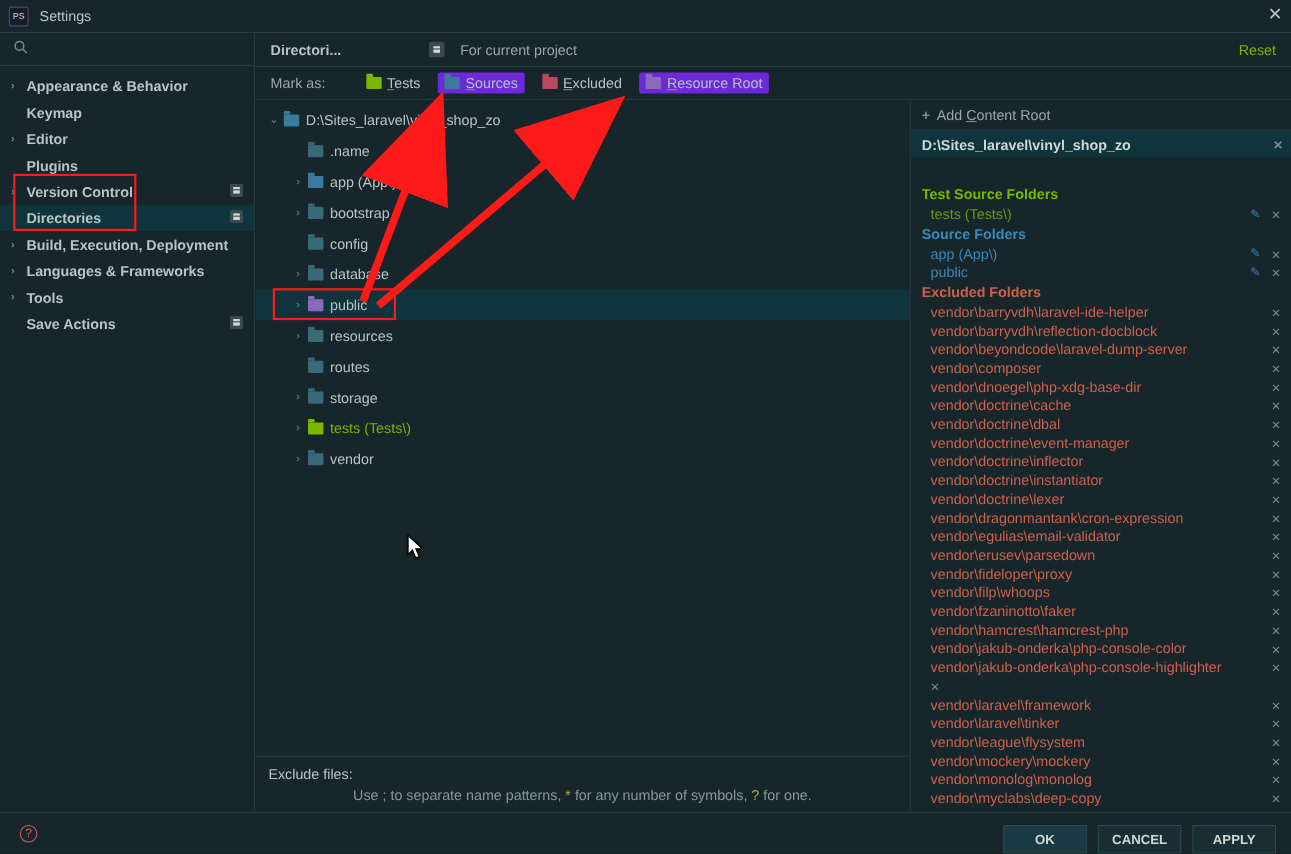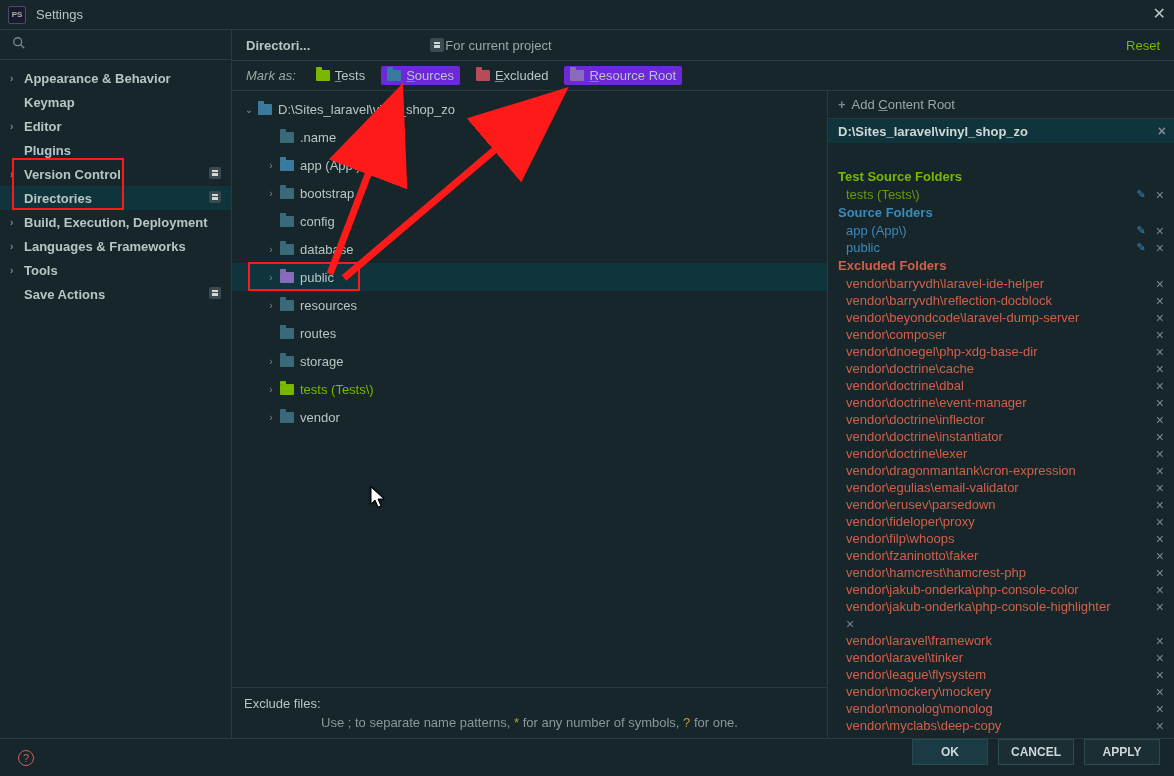--- a/index.html
+++ b/index.html
@@ -15,25 +15,25 @@
 .nav-list { flex:1; padding-top:6px; }
 .nav-item { display:flex; align-items:center; height:24px; padding:0 10px 0 24px; cursor:pointer; position:relative; color:#b8c5c3; }
 .nav-item.top { font-weight:600; }
 .nav-item .chev { position:absolute; left:10px; color:#7a8a8e; font-size:10px; }
 .nav-item .gear { position:absolute; right:10px; }
 .nav-item.selected { background:#10343c; font-weight:600; }
 .help-icon { position:absolute; bottom:10px; left:18px; width:16px; height:16px; border:1.5px solid #d06060; border-radius:50%; color:#d06060; font-size:11px; display:flex; align-items:center; justify-content:center; }
 .content { flex:1; display:flex; flex-direction:column; background:#16262b; }
 .content-header { display:flex; align-items:center; height:36px; padding:0 14px; border-bottom:1px solid #2a3a3e; }
 .bc { font-weight:600; color:#b8c5c3; }
-.for-proj { margin-left:120px; display:flex; gap:1px; color:#9aa8a6; }
+.for-proj { margin-left:80px; display:flex; gap:14px; color:#9aa8a6; }
 .for-proj .icn { width:14px; height:14px; background:#3a4a4e; border-radius:2px; display:flex; align-items:center; justify-content:center; }
 .reset-link { margin-left:auto; color:#7ab800; cursor:pointer; }
 .mark-row { height:34px; display:flex; align-items:center; padding:0 14px; gap:10px; border-bottom:1px solid #2a3a3e; }
-.mark-label { color:#9aa8a6; margin-right:4px;font-style:italic; }
+.mark-label { color:#9aa8a6; margin-right:21px; }
 .mark-btn { display:flex; align-items:center; gap:5px; padding:2px 6px; border-radius:2px; cursor:pointer; }
 .mark-btn.on { background:#6d28d9; }
 .fld-ico { width:14px; height:11px; border-radius:1px; position:relative; }
 .fld-ico::before { content:""; position:absolute; top:-3px; left:0; width:6px; height:3px; border-radius:1px 1px 0 0; background:inherit; }
 .fld-tests { background:#7ab800; }
 .fld-sources { background:#3a7a9f; }
 .fld-excluded { background:#b84a5a; }
 .fld-resource { background:#8a6aba; }
 .fld-plain { background:#3a7a9f; }
 .fld-plain2 { background:#3a6a7a; }
@@ -60,21 +60,21 @@
 .sec-h.src { color:#3a8aba; }
 .sec-h.exc { color:#d0604a; }
 .f-row { display:flex; align-items:center; height:17px; padding:0 10px 0 18px; position:relative; cursor:pointer; }
 .f-row .nm { flex:1; white-space:nowrap; overflow:hidden; text-overflow:ellipsis; }
 .f-row.test .nm { color:#6a9a10; }
 .f-row.src .nm { color:#3a8aba; }
 .f-row.exc .nm { color:#d0604a; }
 .f-row .pen { color:#3a8aba; margin-right:10px; font-size:11px; }
 .f-row .x { color:#7a8a8e; font-size:14px; cursor:pointer; }
 .folders::-webkit-scrollbar { width:10px; } .folders::-webkit-scrollbar-track { background:#16262b; } .folders::-webkit-scrollbar-thumb { background:#2a4a52; }
-.footer { height:38px; border-top:1px solid #2a3a3e; background:#16262b; display:flex; align-items:flex-start; justify-content:flex-end; padding:0 14px; gap:10px; }
+.footer { height:38px; border-top:1px solid #2a3a3e; background:#16262b; display:flex; align-items:flex-end; justify-content:flex-end; padding:0 14px; gap:10px; }
 .btn { min-width:76px; height:26px; background:#1a2e34; border:1px solid #2a4a52; color:#cfd8d6; display:flex; align-items:center; justify-content:center; cursor:pointer; font-weight:600; font-size:12px; }
 .btn.primary { background:#1a3a44; }
 .cursor { position:absolute; left:370px; top:486px; pointer-events:none; }
 .cursor svg { filter:drop-shadow(0 0 1px #000); }
 .arrow-svg { position:absolute; pointer-events:none; z-index:50; }
 </style>
 </head>
 <body>
 
 <div class="titlebar">

